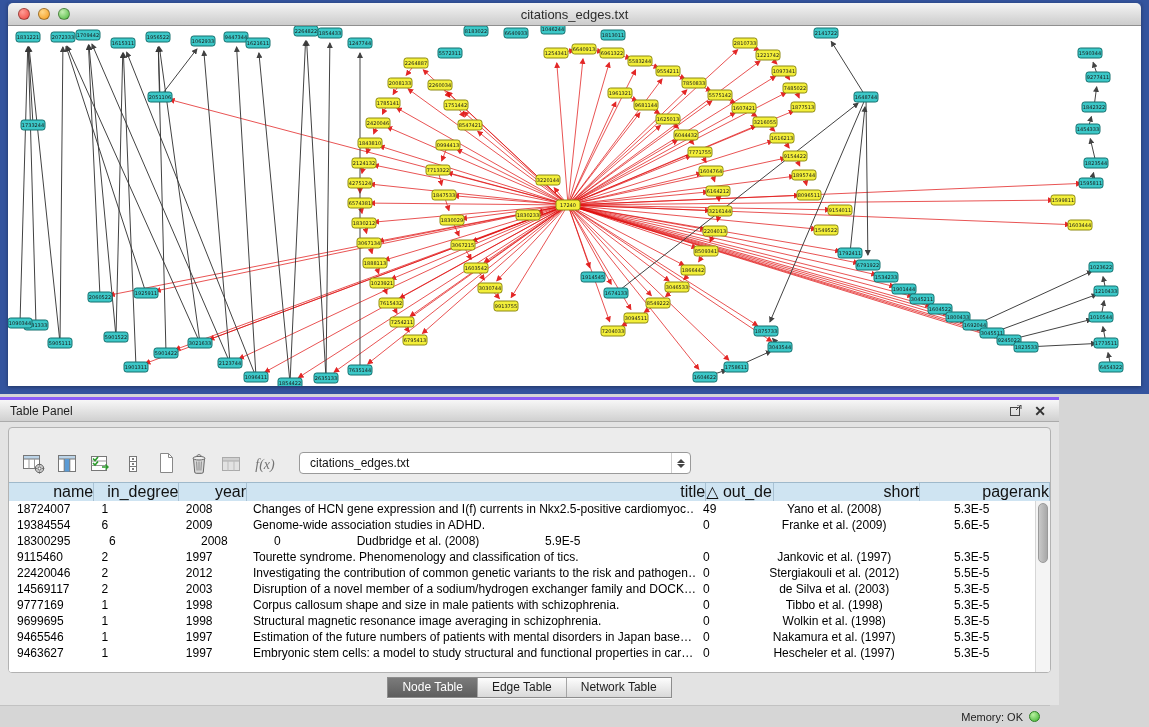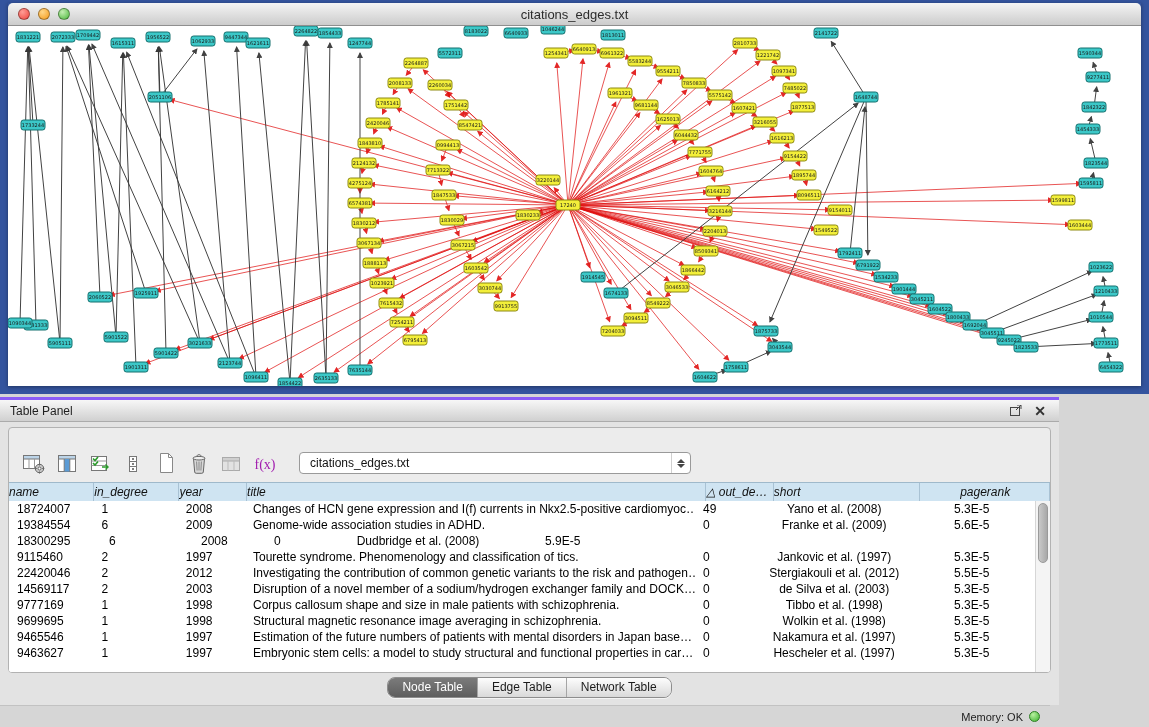--- a/index.html
+++ b/index.html
@@ -47,39 +47,39 @@
   .panel-box{
     position:absolute;top:27px;left:8px;right:8px;height:246px;
     border:1px solid #b2b2b2;border-radius:4px;background:#ececec;
     overflow:hidden;box-sizing:border-box;
   }
   .toolbar{
     height:54px;display:flex;align-items:flex-end;gap:7px;
     padding:0 0 7px 12px;box-sizing:border-box;
   }
   .tb-icon{width:26px;height:24px;display:flex;align-items:flex-end;justify-content:center;cursor:default;}
-  .fx{font-family:"Liberation Serif",serif;font-size:14px;color:#a21caf;padding-bottom:2px;}
+  .fx{font-family:"Liberation Serif",serif;font-style:italic;font-size:14px;color:#737373;padding-bottom:2px;}
   .dropdown{
     margin-left:14px;width:392px;height:22px;background:#fff;
     border:1px solid #9a9a9a;border-radius:4px;display:flex;align-items:center;
     font-size:12px;color:#111;box-sizing:border-box;margin-bottom:1px;
   }
   .dropdown .val{flex:1;padding-left:10px;}
   .dd-spin{width:18px;height:100%;display:flex;flex-direction:column;align-items:center;justify-content:center;gap:1px;border-left:1px solid #d0d0d0;}
   .dd-spin i{width:0;height:0;border-left:4px solid transparent;border-right:4px solid transparent;display:block;}
   .dd-spin .up{border-bottom:4px solid #444;}
   .dd-spin .dn{border-top:4px solid #444;}
 
   
   .grid{position:absolute;top:54px;left:0;right:0;bottom:0;background:#fff;}
   .thead{display:flex;height:19px;background:#cfe4f2;border-top:1px solid #9fb9cb;border-bottom:1px solid #9fb9cb;}
   .th{
     box-sizing:border-box;border-right:1px solid #a9c2d4;
-    font-size:12px;color:#111;text-align:left;line-height:18px;
-    overflow:hidden;white-space:nowrap;font-style:italic;
+    font-size:16px;color:#111;text-align:right;line-height:18px;
+    overflow:hidden;white-space:nowrap;
   }
   .th.fill{background:#e9eef2;border-right:none;flex:1;}
   .tbody{position:absolute;top:19px;left:0;right:15px;bottom:0;overflow:hidden;background:#fff;}
   .tr{display:flex;height:16px;align-items:center;}
   .td{
     box-sizing:border-box;font-size:12px;color:#000;padding:0 4px 0 8px;
     white-space:nowrap;overflow:hidden;line-height:16px;
   }
   .td.center{text-align:center;padding-left:4px;}
   .c0{width:92px;}.c1{width:92px;}.c2{width:73px;}.c3{width:496px;}
@@ -88,21 +88,21 @@
     position:absolute;top:19px;right:0;bottom:0;width:15px;
     background:#f4f4f4;border-left:1px solid #d6d6d6;box-sizing:border-box;
   }
   .vthumb{position:absolute;top:2px;left:2px;width:10px;height:60px;border-radius:5px;
     background:linear-gradient(90deg,#c9c9c9,#a8a8a8);border:1px solid #9a9a9a;box-sizing:border-box;}
 
   
   .tabs{
     position:absolute;left:0;right:0;top:277px;display:flex;justify-content:center;
   }
-  .tabgroup{display:flex;border:1px solid #8d8d8d;border-radius:8px;overflow:hidden;height:19px;box-shadow:0 1px 0 rgba(255,255,255,.6);}
+  .tabgroup{display:flex;border:1px solid #8d8d8d;border-radius:0;overflow:hidden;height:19px;box-shadow:0 1px 0 rgba(255,255,255,.6);}
   .tab{
     font-size:12px;line-height:19px;padding:0 14px;
     background:linear-gradient(#fdfdfd,#d9d9d9);color:#1c1c1c;
     border-left:1px solid #a5a5a5;cursor:default;white-space:nowrap;
   }
   .tab:first-child{border-left:none;}
   .tab.active{background:linear-gradient(#7b7b7b,#5e5e5e);color:#fff;}
 
   
   .statusbar{

